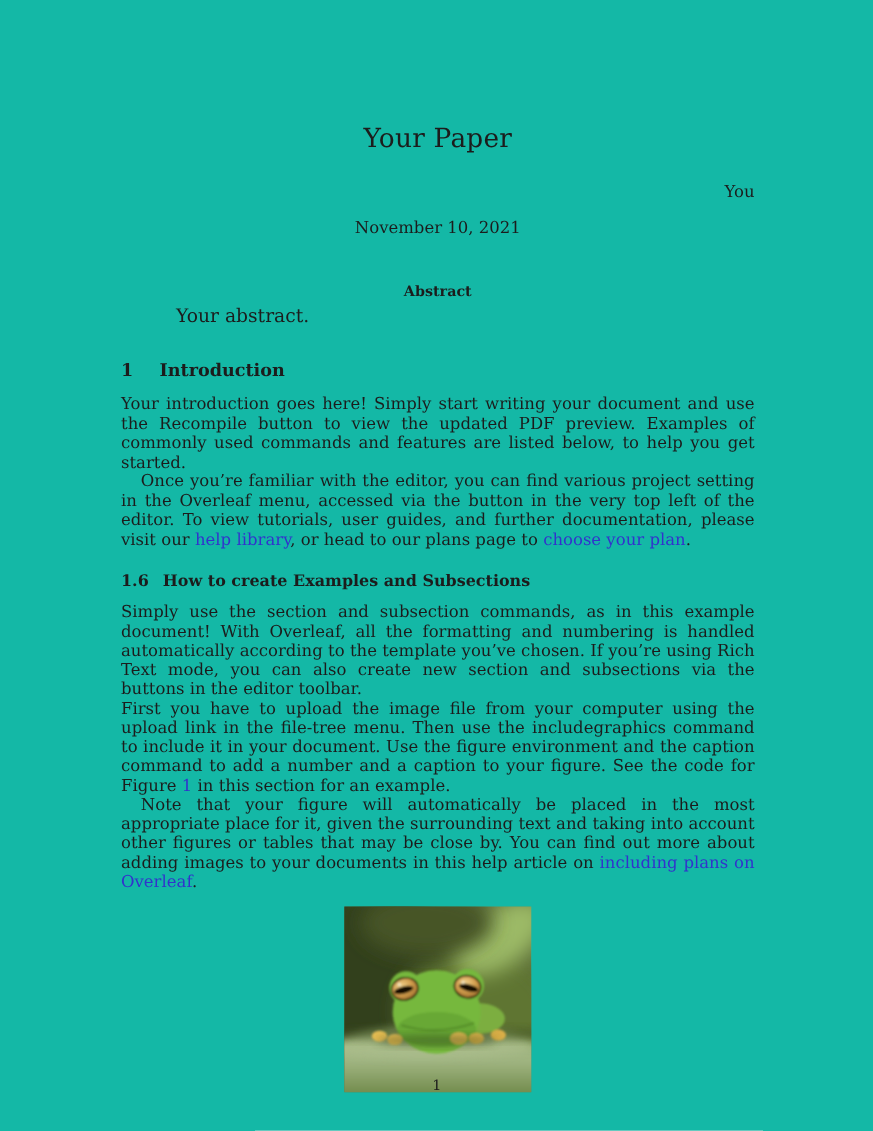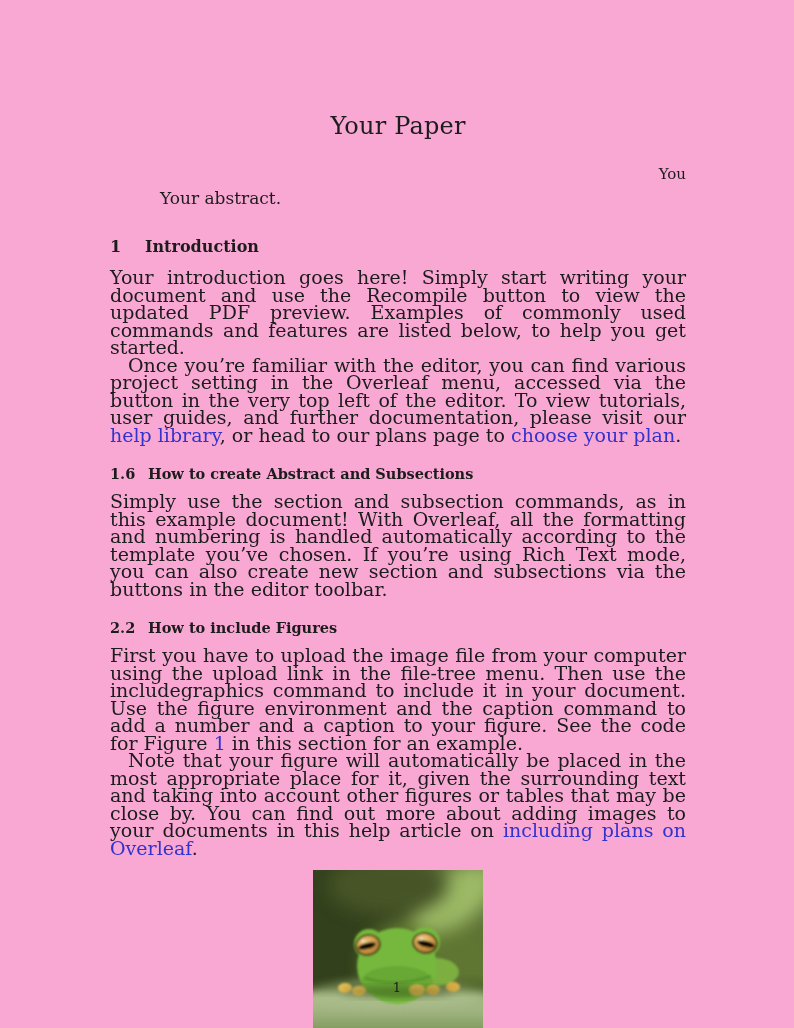--- a/index.html
+++ b/index.html
@@ -1,21 +1,21 @@
 <!DOCTYPE html>
 <html><head>
 <meta charset="utf-8">
 <style>
   html, body { margin: 0; padding: 0; background: #e8e8e8; }
   .page {
     position: relative;
     width: 794px;
     height: 1028px;
     margin: 0 auto;
-    background: #f9a8d4;
+    background: #14b8a6;
     font-family: "DejaVu Serif", "Liberation Serif", serif;
     color: #1c1c1c;
     overflow: hidden;
   }
   .content {
     position: absolute;
     left: 110px;
     top: 0;
     width: 576px;
   }
@@ -57,21 +57,21 @@
   }
   h2.sec .secnum { display: inline-block; min-width: 35px; }
   h3.subsec {
     margin: 21px 0 11px 0;
     font-size: 14.5px;
     font-weight: bold;
   }
   h3.subsec .secnum { display: inline-block; min-width: 38px; }
   p.body {
     margin: 0;
-    font-size: 19px;
+    font-size: 15px;
     line-height: 17.5px;
     text-align: justify;
   }
   p.body.indent { text-indent: 18px; }
   a.doclink { color: #3232cd; text-decoration: none; cursor: pointer; }
   .figure-block { margin-top: 13px; text-align: center; }
   .figure-img {
     display: inline-block;
     width: 170px;
     height: 169px;
@@ -87,34 +87,35 @@
   }
 </style>
 </head>
 <body>
 
 <div class="page">
   <div class="content">
 
     <h1 class="paper-title">Your Paper</h1>
     <div class="paper-author">You</div>
+    <div class="paper-date">November 10, 2021</div>
 
+    <div class="abstract-head">Abstract</div>
     <p class="abstract-body">Your abstract.</p>
 
     <h2 class="sec"><span class="secnum">1</span><span>Introduction</span></h2>
 
     <p class="body">Your introduction goes here! Simply start writing your document and use the Recompile button to view the updated PDF preview. Examples of commonly used commands and features are listed below, to help you get started.</p>
     <p class="body indent"><span>Once you’re familiar with the editor, you can find various project setting in the Overleaf menu, accessed via the button in the very top left of the editor. To view tutorials, user guides, and further documentation, please visit our </span><a class="doclink" href="#">help library</a><span>, or head to our plans page to </span><a class="doclink" href="#">choose your plan</a><span>.</span></p>
 
 
-    <h3 class="subsec"><span class="secnum">1.6</span><span>How to create Abstract and Subsections</span></h3>
+    <h3 class="subsec"><span class="secnum">1.6</span><span>How to create Examples and Subsections</span></h3>
 
     <p class="body">Simply use the section and subsection commands, as in this example document! With Overleaf, all the formatting and numbering is handled automatically according to the template you’ve chosen. If you’re using Rich Text mode, you can also create new section and subsections via the buttons in the editor toolbar.</p>
 
-    <h3 class="subsec"><span class="secnum">2.2</span><span>How to include Figures</span></h3>
 
     <p class="body"><span>First you have to upload the image file from your computer using the upload link in the file-tree menu. Then use the includegraphics command to include it in your document. Use the figure environment and the caption command to add a number and a caption to your figure. See the code for Figure </span><a class="doclink" href="#">1</a><span> in this section for an example.</span></p>
 
     <p class="body indent"><span>Note that your figure will automatically be placed in the most appropriate place for it, given the surrounding text and taking into account other figures or tables that may be close by. You can find out more about adding images to your documents in this help article on </span><a class="doclink" href="#">including plans on Overleaf</a><span>.</span></p>
 
     <div class="figure-block">
       <svg class="figure-img" viewBox="0 0 170 169" xmlns="http://www.w3.org/2000/svg" role="img">
         <defs>
           <filter id="blurBig" x="-40%" y="-40%" width="180%" height="180%">
               <feGaussianBlur stdDeviation="9"></feGaussianBlur>

